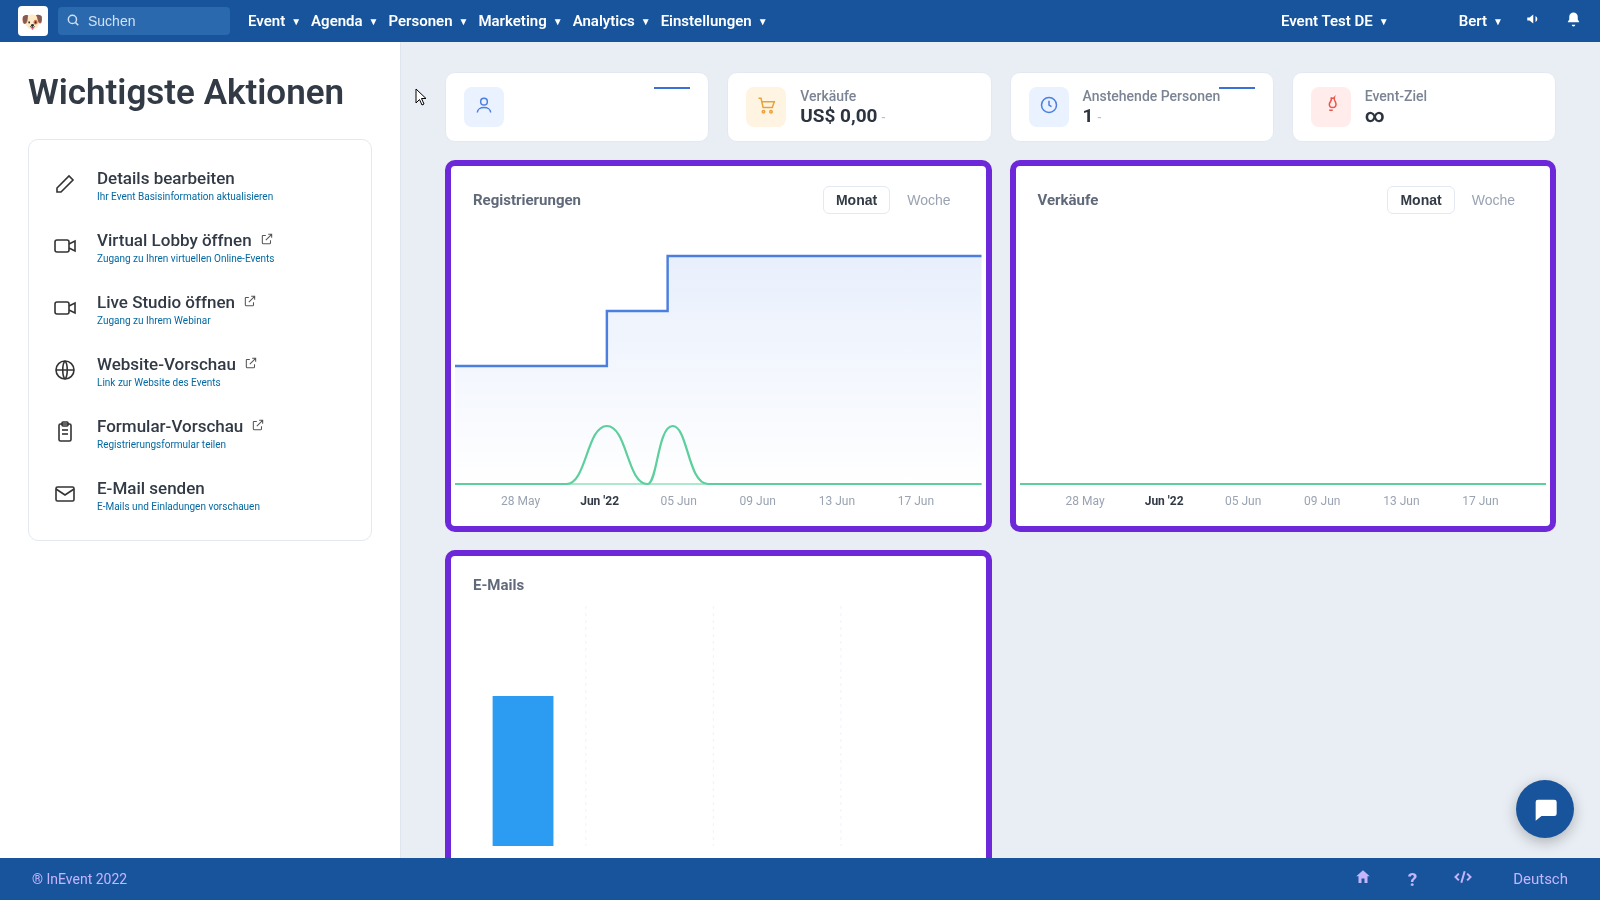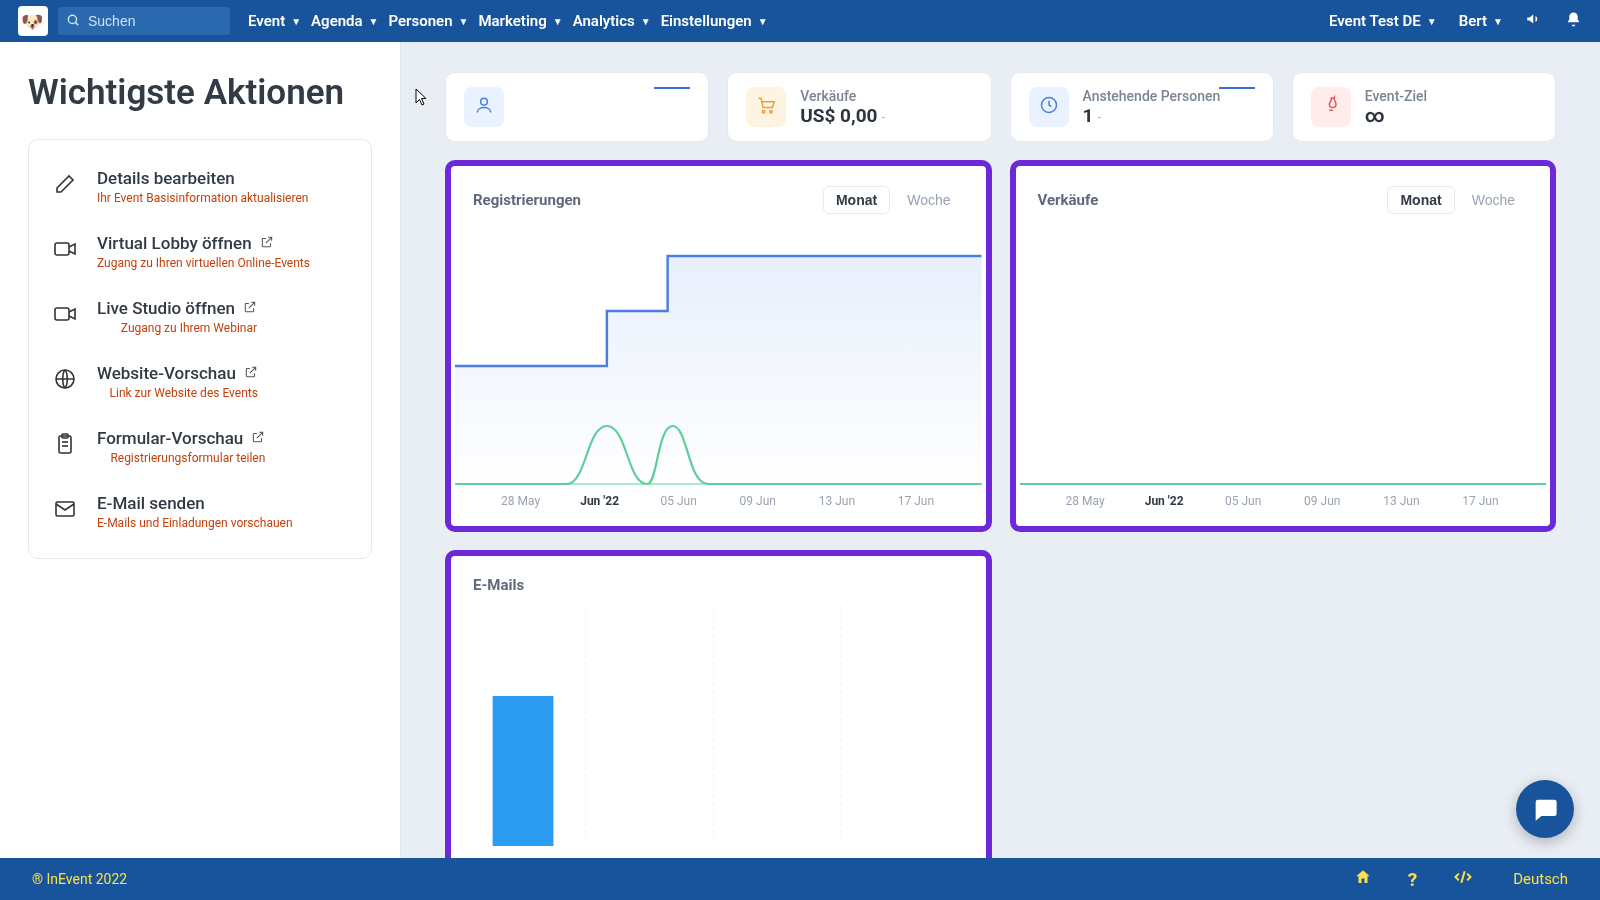--- a/index.html
+++ b/index.html
@@ -10,32 +10,32 @@
 .logo-box { width: 30px; height: 30px; background: #fff; border-radius: 4px; display: flex; align-items: center; justify-content: center; margin-right: 10px; font-size: 18px; }
 .search-wrap { position: relative; margin-right: 18px; }
 .search-input { background: #2b69af; border: none; border-radius: 4px; height: 28px; width: 172px; padding: 0 10px 0 30px; color: #fff; font-size: 14px; }
 .search-input::placeholder { color: #cfe1f4; }
 .search-icon { position: absolute; left: 8px; top: 6px; color: #cfe1f4; }
 .nav { display: flex; gap: 10px; }
 .nav-item { display: flex; align-items: center; gap: 6px; cursor: pointer; font-weight: 600; font-size: 15px; }
 .nav-item .chev { font-size: 10px; }
 .topbar-spacer { flex: 1; }
 .right-nav { display: flex; align-items: center; gap: 22px; }
-.right-nav .nav-item { font-weight: 600; }
+.right-nav .nav-item { font-weight: 600; margin-left: 48px; }
 .icon-btn { cursor: pointer; font-size: 17px; }
 
 
 .sidebar { position: absolute; left: 0; top: 42px; bottom: 42px; width: 400px; background: #fff; padding: 30px 28px; }
 .sidebar h1 { font-size: 35px; font-weight: 600; color: #323a45; margin-bottom: 26px; }
 .actions-card { border: 1px solid #e4e9f1; border-radius: 10px; padding: 14px 18px; }
 .action { display: flex; align-items: flex-start; gap: 18px; padding: 14px 4px; cursor: pointer; }
 .action-icon { width: 28px; height: 28px; display: flex; align-items: center; justify-content: center; color: #333; flex-shrink: 0; margin-top: 2px; }
 .action-icon svg { width: 24px; height: 24px; stroke: #333; fill: none; stroke-width: 1.6; }
 .action-text .title { font-size: 17px; font-weight: 500; color: #323a45; display: flex; align-items: center; gap: 8px; }
-.action-text .sub { font-size: 12px; color: #c2410c; margin-top: 3px; text-align: right; }
+.action-text .sub { font-size: 10px; color: #0369a1; margin-top: 3px; }
 .ext-icon svg { width: 14px; height: 14px; stroke: #555; fill: none; stroke-width: 1.8; }
 
 
 .main { position: absolute; left: 400px; right: 0; top: 42px; bottom: 42px; overflow-y: auto; padding: 30px 44px; border-left: 1px solid #dfe5ee; }
 .stats-row { display: flex; gap: 18px; margin-bottom: 18px; }
 .stat-card { flex: 1 1 0; background: #fff; border: 1px solid #e4e9f1; border-radius: 10px; padding: 14px 18px; display: flex; align-items: center; gap: 14px; min-width: 0; position: relative; }
 .stat-icon { width: 40px; height: 40px; border-radius: 8px; display: flex; align-items: center; justify-content: center; flex-shrink: 0; }
 .stat-icon svg { width: 20px; height: 20px; fill: none; stroke-width: 1.8; }
 .stat-body { flex: 1; min-width: 0; }
 .stat-label { font-size: 14px; color: #7b8494; font-weight: 500; }
@@ -52,21 +52,21 @@
 .toggle-btn.active { border-color: #e4e9f1; color: #323a45; font-weight: 600; }
 .chart-body { position: relative; height: 260px; padding: 0 4px; }
 .chart-body svg { width: 100%; height: 100%; }
 .chart-xaxis { display: flex; justify-content: space-around; padding: 8px 30px 0; font-size: 12px; color: #9aa3b2; }
 .chart-xaxis span { flex: 1; text-align: center; }
 .chart-xaxis span.bold { color: #323a45; font-weight: 700; }
 
 .email-card .chart-body { height: 240px; padding: 0 22px; }
 
 
-.footer { position: absolute; bottom: 0; left: 0; right: 0; height: 42px; background: #17549c; color: #fde047; display: flex; align-items: center; padding: 0 32px; font-size: 14px; }
+.footer { position: absolute; bottom: 0; left: 0; right: 0; height: 42px; background: #17549c; color: #c4b5fd; display: flex; align-items: center; padding: 0 32px; font-size: 14px; }
 .footer-spacer { flex: 1; }
 .footer-icons { display: flex; gap: 36px; align-items: center; margin-right: 40px; }
 .footer-icons span { cursor: pointer; font-size: 17px; }
 .lang { font-size: 15px; cursor: pointer; }
 
 
 .chat-bubble { position: absolute; right: 26px; bottom: 62px; width: 58px; height: 58px; border-radius: 50%; background: #17549c; display: flex; align-items: center; justify-content: center; cursor: pointer; box-shadow: 0 4px 14px rgba(0,0,0,.25); }
 .chat-bubble svg { width: 28px; height: 28px; fill: #fff; }
 
 .cursor { position: absolute; left: 415px; top: 88px; font-size: 16px; color: #000; pointer-events: none; }

